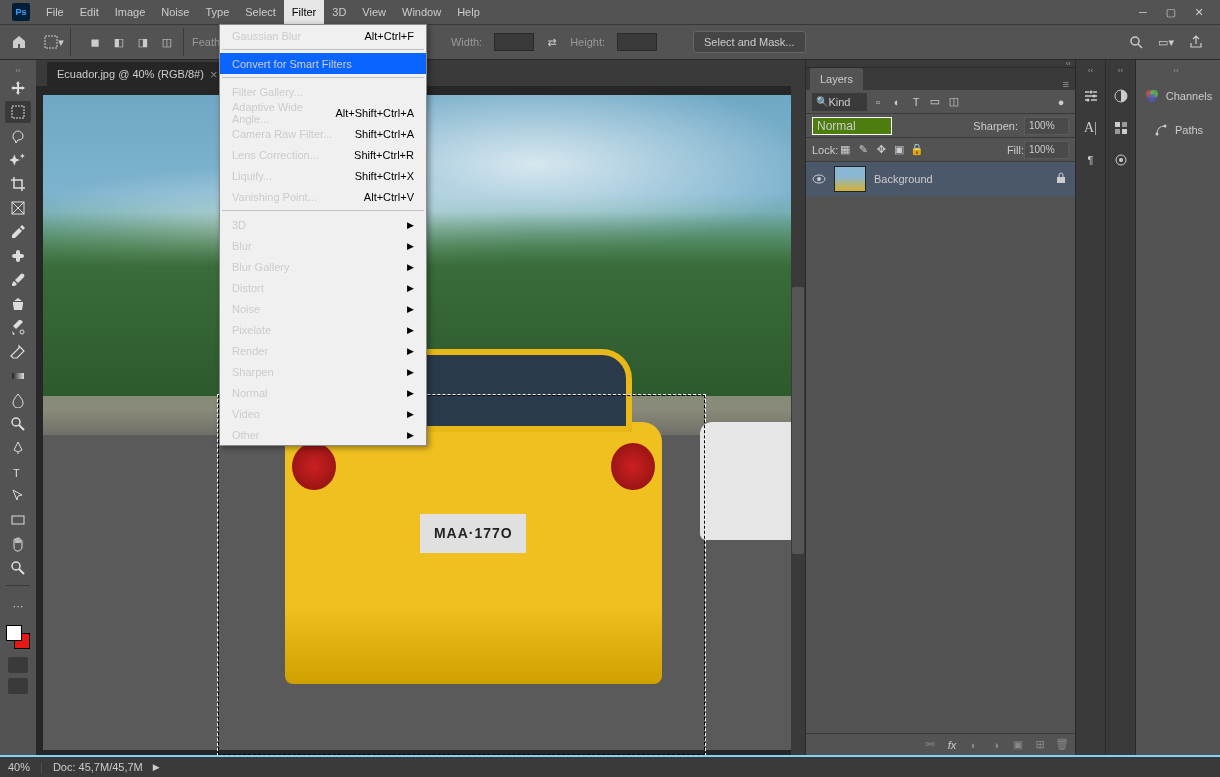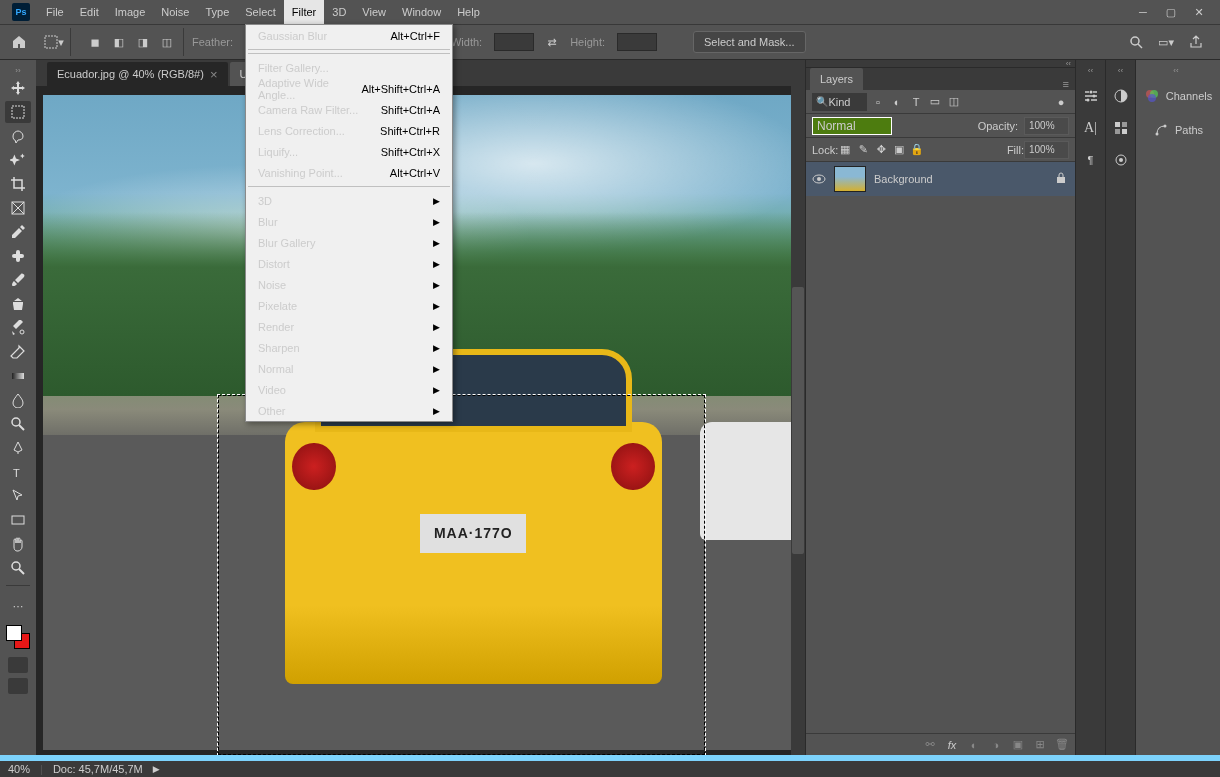--- a/index.html
+++ b/index.html
@@ -68,23 +68,23 @@
 .lock-row{height:24px;display:flex;align-items:center;padding:0 6px;border-bottom:1px solid #3a3a3a;color:#888;font-size:10px}
 .lock-icons{display:flex;gap:4px}
 .lock-ic{width:14px;height:14px;display:flex;align-items:center;justify-content:center}
 .layer-row{height:34px;display:flex;align-items:center;padding:0 6px;gap:8px;background:#4a586a}
 .eye{width:14px;height:14px;cursor:pointer}
 .thumb{width:32px;height:26px;background:linear-gradient(to bottom,#8ab8d4 40%,#d4b030 100%);border:1px solid #222}
 .layer-name{flex:1}
 .lock-badge{width:14px;height:14px}
 .panel-footer{height:22px;background:#535353;border-top:1px solid #3a3a3a;display:flex;align-items:center;justify-content:flex-end;gap:8px;padding:0 6px}
 .pf-icon{width:14px;height:14px;display:flex;align-items:center;justify-content:center;cursor:pointer;color:#888}
-.statusbar{height:22px;background:#3a3a3a;display:flex;align-items:center;padding:0 8px;gap:10px;color:#999;font-size:10px;border-top:6px solid #7dd3fc}
+.statusbar{height:22px;background:#3a3a3a;display:flex;align-items:center;padding:0 8px;gap:10px;color:#999;font-size:10px;border-top:2px solid #7dd3fc}
 .status-div{color:#555}
-.dropdown{position:absolute;top:24px;left:245px;width:208px;background:#f0f0f0;border:1px solid #8a8a8a;box-shadow:2px 2px 6px rgba(0,0,0,.4);z-index:999}
+.dropdown{position:absolute;top:24px;left:219px;width:208px;background:#f0f0f0;border:1px solid #8a8a8a;box-shadow:2px 2px 6px rgba(0,0,0,.4);z-index:999}
 .dd-item{height:21px;display:flex;align-items:center;padding:0 12px;color:#000;cursor:pointer;justify-content:space-between}
 .dd-item.highlighted{background:#0a64ff;color:#fff}
 .dd-item .arrow{font-size:9px;color:#000}
 .dd-sep{height:1px;background:#c0c0c0;margin:3px 2px}
 .dd-shortcut{color:#000;font-size:11px}
 .panel-menu-icon{margin-left:auto;padding-right:6px;font-size:11px;color:#999;cursor:pointer}
 </style>
 </head>
 <body>
 
@@ -331,21 +331,21 @@
           <div class="search-drop">🔍 <span>Kind</span></div>
           <div class="filter-icon">▫</div>
           <div class="filter-icon">◐</div>
           <div class="filter-icon">T</div>
           <div class="filter-icon">▭</div>
           <div class="filter-icon">◫</div>
           <div class="filter-icon" style="margin-left:auto">●</div>
         </div>
         <div class="layer-controls">
           <div class="blend-drop">Normal</div>
-          <span style="margin-left:auto">Opacity:</span>
+          <span style="margin-left:auto">Sharpen:</span>
           <div class="opacity-input">100%</div>
         </div>
         <div class="lock-row">
           <span>Lock:</span>
           <div class="lock-icons">
             <div class="lock-ic">▦</div>
             <div class="lock-ic">✎</div>
             <div class="lock-ic">✥</div>
             <div class="lock-ic">▣</div>
             <div class="lock-ic">🔒</div>
@@ -446,20 +446,23 @@
   <span>Doc: 45,7M/45,7M</span>
   <span style="font-size:9px">▶</span>
 </div>
 
 <div class="dropdown" id="dropdown">
     <div class="dd-item">
       <span>Gaussian Blur</span>
       <span class="dd-shortcut">Alt+Ctrl+F</span>
     </div>
     <div class="dd-sep"></div>
+    <div class="dd-item highlighted">
+      <span>Convert for Smart Filters</span>
+    </div>
     <div class="dd-sep"></div>
     <div class="dd-item">
       <span>Filter Gallery...</span>
     </div>
     <div class="dd-item">
       <span>Adaptive Wide Angle...</span>
       <span class="dd-shortcut">Alt+Shift+Ctrl+A</span>
     </div>
     <div class="dd-item">
       <span>Camera Raw Filter...</span>

